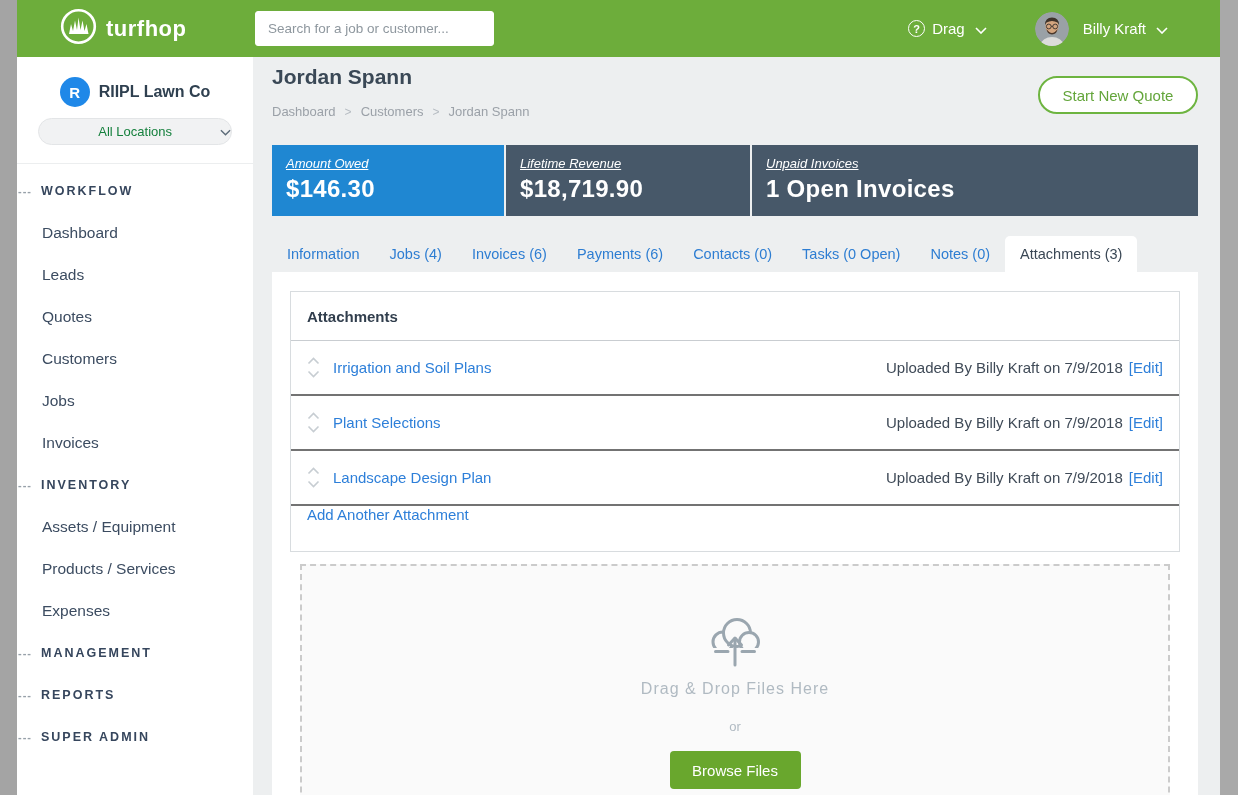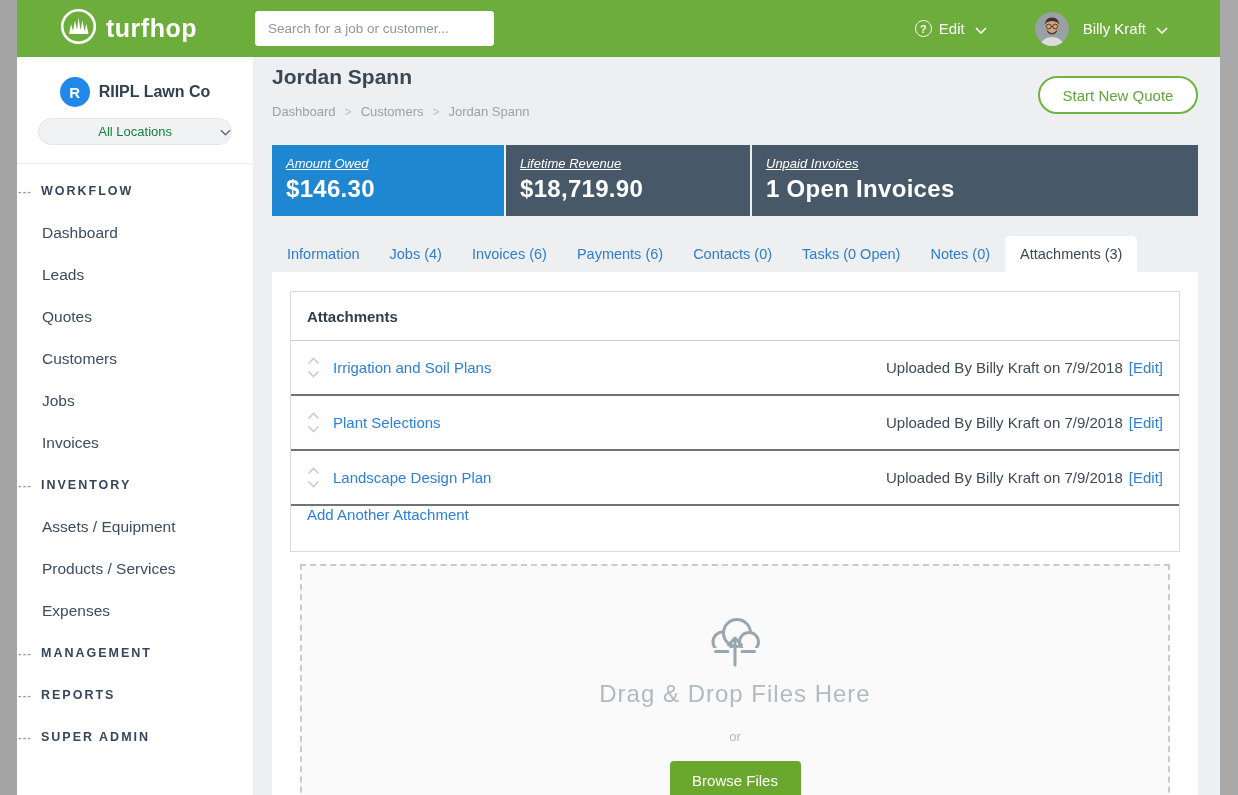--- a/index.html
+++ b/index.html
@@ -15,21 +15,21 @@
   .edge { position:absolute; top:0; height:795px; background:#a4a4a4; z-index:40; }
   .edge-left { left:0; width:17px; }
   .edge-right { left:1220px; width:18px; background:#a9a9a9; }
 
   
   .topbar {
     position:absolute; left:17px; top:0; width:1203px; height:57px;
     background:#6dad3b; display:flex; align-items:center; z-index:10;
   }
   .brand { display:flex; align-items:center; margin-left:43px; cursor:pointer; }
-  .brand-word { color:#fff; font-size:25px; font-weight:bold; letter-spacing:0.5px; margin-left:9px; }
+  .brand-word { color:#fff; font-size:22px; font-weight:bold; letter-spacing:0.5px; margin-left:9px; }
   .search-wrap { position:absolute; left:238px; top:11px; }
   .search-input {
     width:239px; height:35px; border:1px solid #fff; border-radius:3px;
     padding:0 12px; font-size:13.5px; color:#3c4c61; outline:none;
     font-family:"Liberation Sans",sans-serif;
   }
   .search-input::placeholder { color:#8e979e; }
   .top-right { margin-left:auto; display:flex; align-items:center; margin-right:52px; }
   .help { display:flex; align-items:center; color:#fff; font-size:15px; cursor:pointer; }
   .help-q {
@@ -111,21 +111,21 @@
   .att-meta { margin-left:auto; font-size:15px; color:#3f4a57; }
   .edit-link { color:#2d7fd9; cursor:pointer; margin-left:6px; }
   .add-row { height:45px; display:flex; align-items:flex-start; padding:0 16px; }
   .add-link { font-size:15px; color:#2d7fd9; cursor:pointer; }
 
   .dropzone {
     margin:12px 28px 0; height:360px; border:2px dashed #cbcbcb; background:#fafafa;
     text-align:center;
   }
   .dz-cloud { margin-top:46px; }
-  .dz-title { font-size:24px; color:#b0bac2; letter-spacing:1px; margin-top:8px; }
+  .dz-title { font-size:16px; color:#b0bac2; letter-spacing:1px; margin-top:8px; }
   .dz-or { font-size:13px; color:#b0bac2; margin-top:21px; }
   .dz-btn {
     margin-top:17px; width:131px; height:38px; background:#69a72d; color:#fff; border:none;
     border-radius:4px; font-size:15px; cursor:pointer; font-family:"Liberation Sans",sans-serif;
   }
 </style>
 </head>
 <body>
 
 <div class="edge edge-left"></div>
@@ -140,21 +140,21 @@
       </svg>
     </span>
     <span class="brand-word">turfhop</span>
   </div>
   <div class="search-wrap">
     <input class="search-input" type="text" placeholder="Search for a job or customer..." style="">
   </div>
   <div class="top-right">
     <div class="help">
       <span class="help-q">?</span>
-      <span>Edit</span>
+      <span>Drag</span>
       <span class="chev">
         <svg width="12" height="7" viewBox="0 0 12 7">
             <polyline points="1,1 6,6 11,1" fill="none" stroke="#fff" stroke-width="1.6"></polyline>
           </svg>
       </span>
     </div>
     <div class="avatar">
       <svg width="34" height="34" viewBox="0 0 34 34">
         <circle cx="17" cy="17" r="17" fill="#9aa1a6"></circle>
         <path d="M4 34 Q8 25 17 25 Q26 25 30 34 Z" fill="#dcdcda"></path>

